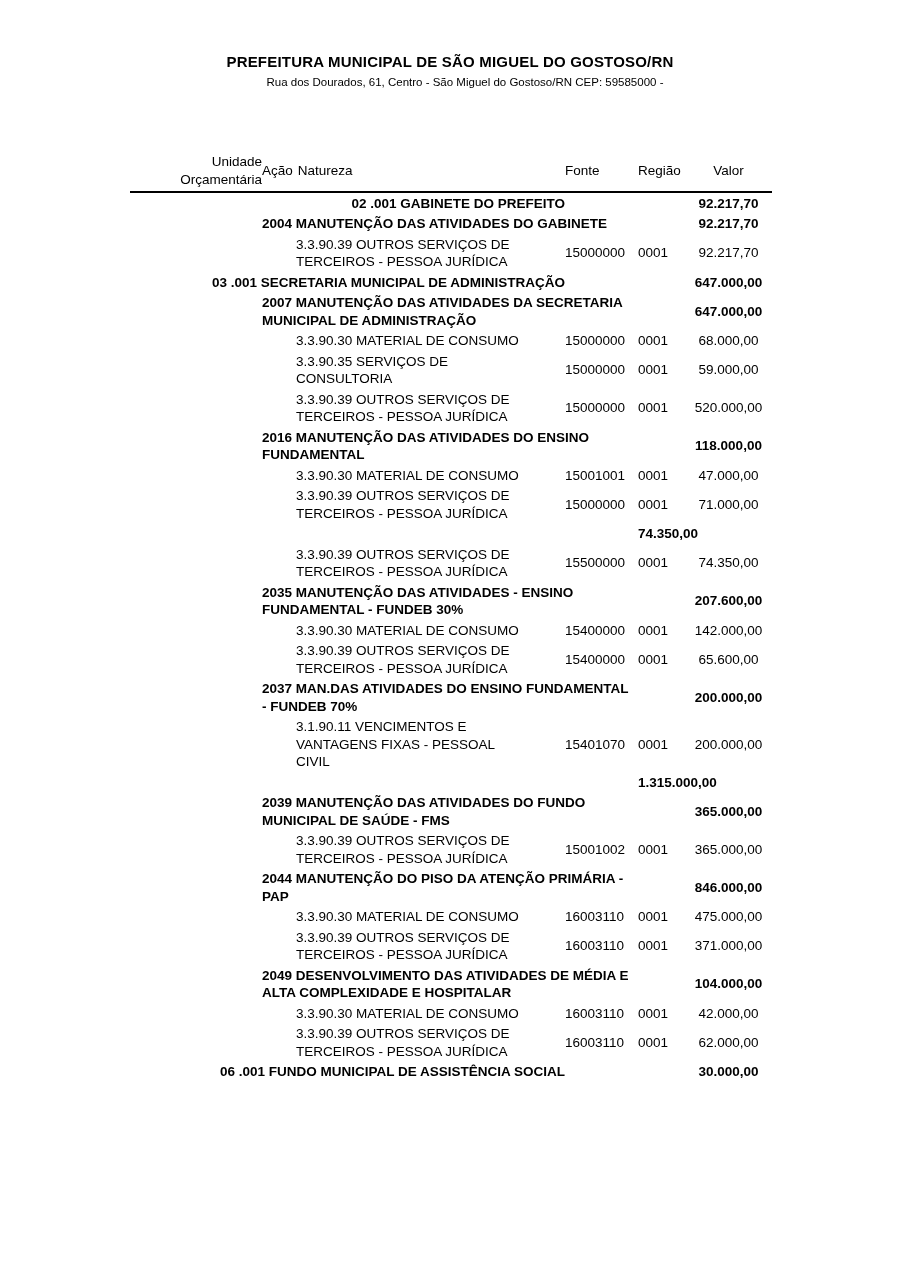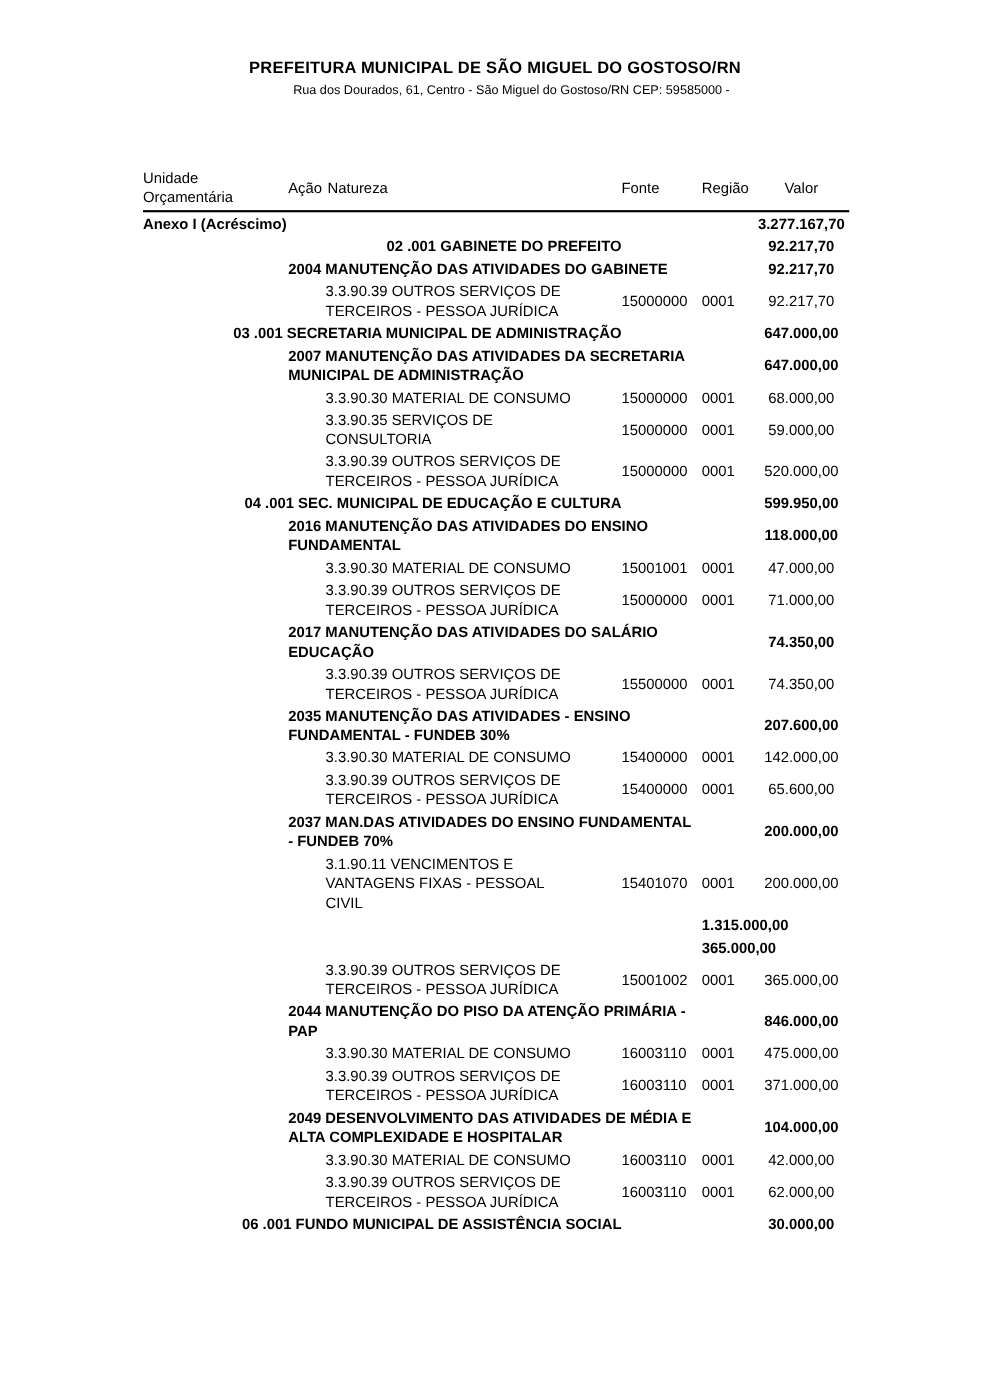--- a/index.html
+++ b/index.html
@@ -14,21 +14,21 @@
     width:642px;margin:64px 0 0 130px;
     font-size:13.5px;line-height:17.5px;
   }
   .grid-row{
     display:grid;
     grid-template-columns:435px 73px 47px 87px;
     align-items:center;
   }
   .thead{border-bottom:2px solid #000;padding-bottom:3px;}
   .thead .desc-cell{display:flex;align-items:center;}
-  .unidade-label{width:132px;white-space:pre;}
+  .unidade-label{width:132px;white-space:pre;text-align:right;}
   .acao-label{margin-right:5px;}
   .cell{white-space:pre;}
   .valor-cell,.valor-head{text-align:center;}
   .row{padding:1.5px 0;}
   .row.bold{font-weight:bold;}
   .lvl0 .desc-cell{padding-left:0;}
   .lvl1 .desc-cell{padding-left:20px;text-align:right;}
   .lvl2 .desc-cell{padding-left:132px;}
   .lvl3 .desc-cell{padding-left:166px;}
 </style>
@@ -50,26 +50,20 @@
 Orçamentária</span>
         <span class="acao-label">Ação</span>
         <span class="natureza-label">Natureza</span>
       </div>
       <div class="cell">Fonte</div>
       <div class="cell">Região</div>
       <div class="cell valor-head">Valor</div>
     </div>
 
     <div>
-        <div class="grid-row row lvl0 bold">
-          <div class="desc-cell cell">Anexo I (Acréscimo)</div>
-          <div class="cell"></div>
-          <div class="cell"></div>
-          <div class="cell valor-cell">3.277.167,70</div>
-        </div>
         <div class="grid-row row lvl1 bold">
           <div class="desc-cell cell">02 .001 GABINETE DO PREFEITO</div>
           <div class="cell"></div>
           <div class="cell"></div>
           <div class="cell valor-cell">92.217,70</div>
         </div>
         <div class="grid-row row lvl2 bold">
           <div class="desc-cell cell">2004 MANUTENÇÃO DAS ATIVIDADES DO GABINETE</div>
           <div class="cell"></div>
           <div class="cell"></div>
@@ -108,26 +102,20 @@
           <div class="cell">0001</div>
           <div class="cell valor-cell">59.000,00</div>
         </div>
         <div class="grid-row row lvl3">
           <div class="desc-cell cell">3.3.90.39 OUTROS SERVIÇOS DE
 TERCEIROS - PESSOA JURÍDICA</div>
           <div class="cell">15000000</div>
           <div class="cell">0001</div>
           <div class="cell valor-cell">520.000,00</div>
         </div>
-        <div class="grid-row row lvl1 bold">
-          <div class="desc-cell cell">04 .001 SEC. MUNICIPAL DE EDUCAÇÃO E CULTURA</div>
-          <div class="cell"></div>
-          <div class="cell"></div>
-          <div class="cell valor-cell">599.950,00</div>
-        </div>
         <div class="grid-row row lvl2 bold">
           <div class="desc-cell cell">2016 MANUTENÇÃO DAS ATIVIDADES DO ENSINO
 FUNDAMENTAL</div>
           <div class="cell"></div>
           <div class="cell"></div>
           <div class="cell valor-cell">118.000,00</div>
         </div>
         <div class="grid-row row lvl3">
           <div class="desc-cell cell">3.3.90.30 MATERIAL DE CONSUMO</div>
           <div class="cell">15001001</div>
@@ -135,22 +123,20 @@
           <div class="cell valor-cell">47.000,00</div>
         </div>
         <div class="grid-row row lvl3">
           <div class="desc-cell cell">3.3.90.39 OUTROS SERVIÇOS DE
 TERCEIROS - PESSOA JURÍDICA</div>
           <div class="cell">15000000</div>
           <div class="cell">0001</div>
           <div class="cell valor-cell">71.000,00</div>
         </div>
         <div class="grid-row row lvl2 bold">
-          <div class="desc-cell cell">2017 MANUTENÇÃO DAS ATIVIDADES DO SALÁRIO
-EDUCAÇÃO</div>
           <div class="cell"></div>
           <div class="cell"></div>
           <div class="cell valor-cell">74.350,00</div>
         </div>
         <div class="grid-row row lvl3">
           <div class="desc-cell cell">3.3.90.39 OUTROS SERVIÇOS DE
 TERCEIROS - PESSOA JURÍDICA</div>
           <div class="cell">15500000</div>
           <div class="cell">0001</div>
           <div class="cell valor-cell">74.350,00</div>
@@ -189,20 +175,22 @@
           <div class="cell">15401070</div>
           <div class="cell">0001</div>
           <div class="cell valor-cell">200.000,00</div>
         </div>
         <div class="grid-row row lvl1 bold">
           <div class="cell"></div>
           <div class="cell"></div>
           <div class="cell valor-cell">1.315.000,00</div>
         </div>
         <div class="grid-row row lvl2 bold">
+          <div class="desc-cell cell">2039 MANUTENÇÃO DAS ATIVIDADES DO FUNDO
+MUNICIPAL DE SAÚDE - FMS</div>
           <div class="cell"></div>
           <div class="cell"></div>
           <div class="cell valor-cell">365.000,00</div>
         </div>
         <div class="grid-row row lvl3">
           <div class="desc-cell cell">3.3.90.39 OUTROS SERVIÇOS DE
 TERCEIROS - PESSOA JURÍDICA</div>
           <div class="cell">15001002</div>
           <div class="cell">0001</div>
           <div class="cell valor-cell">365.000,00</div>

